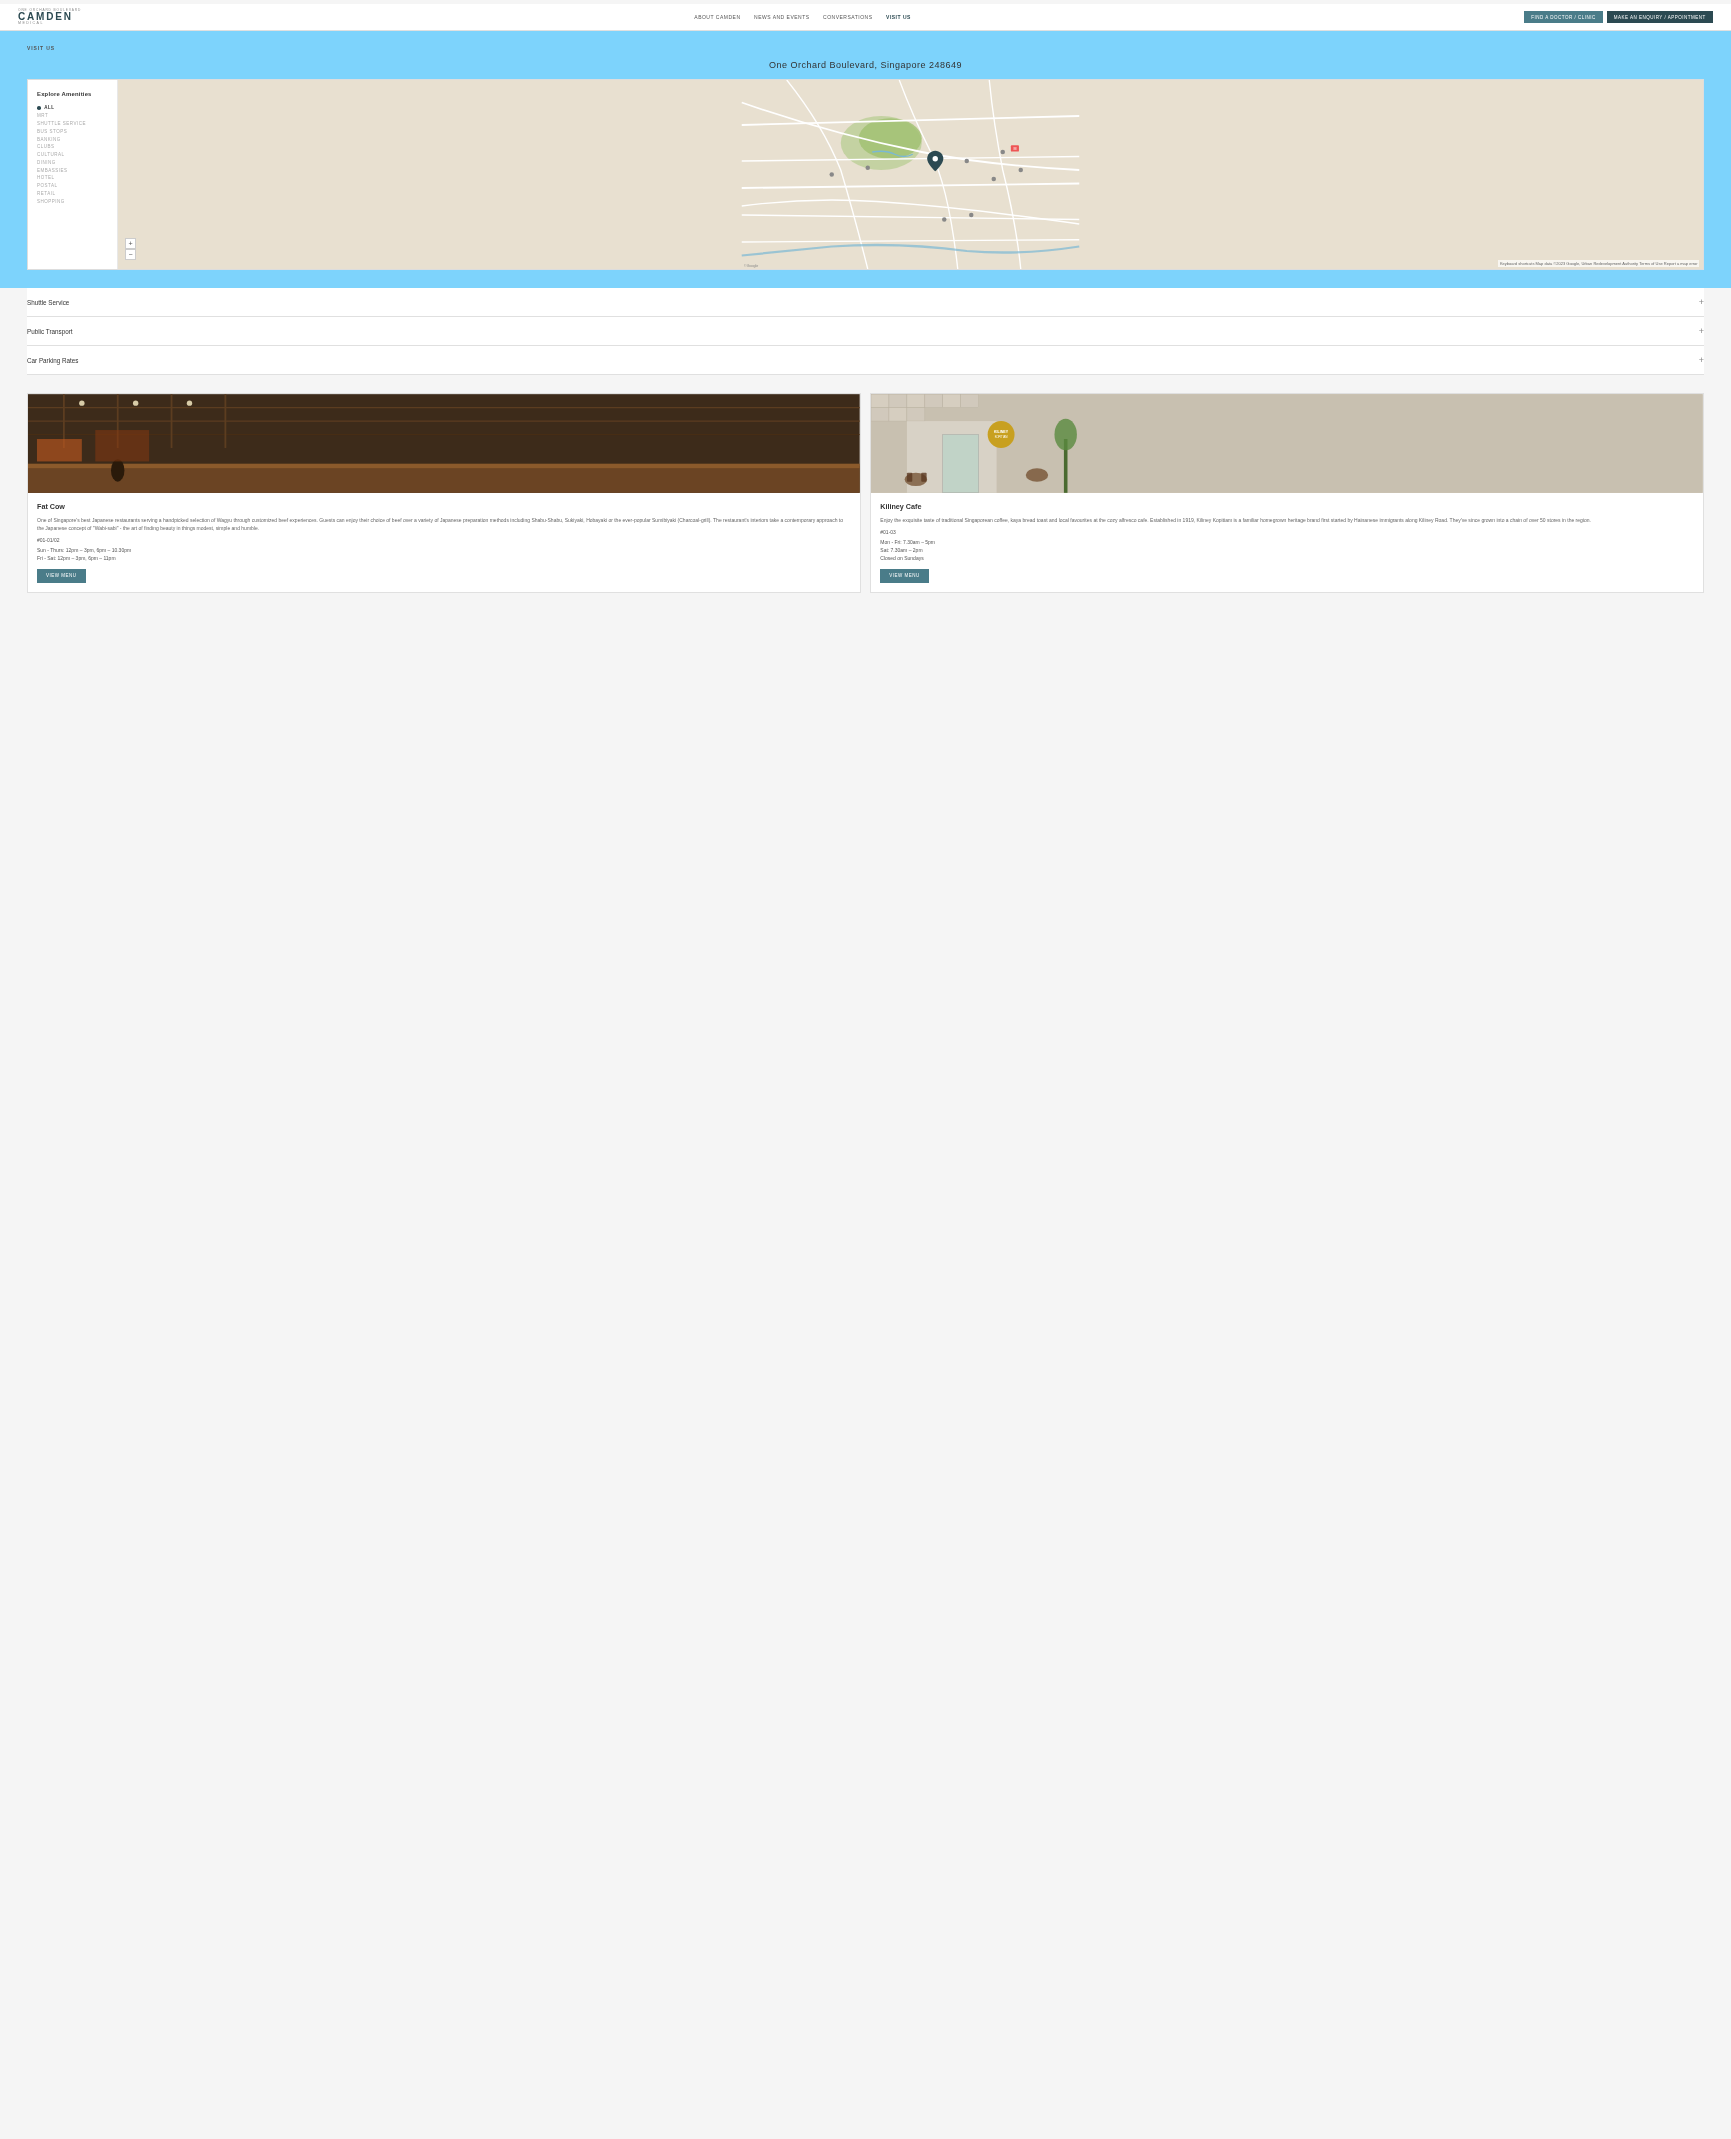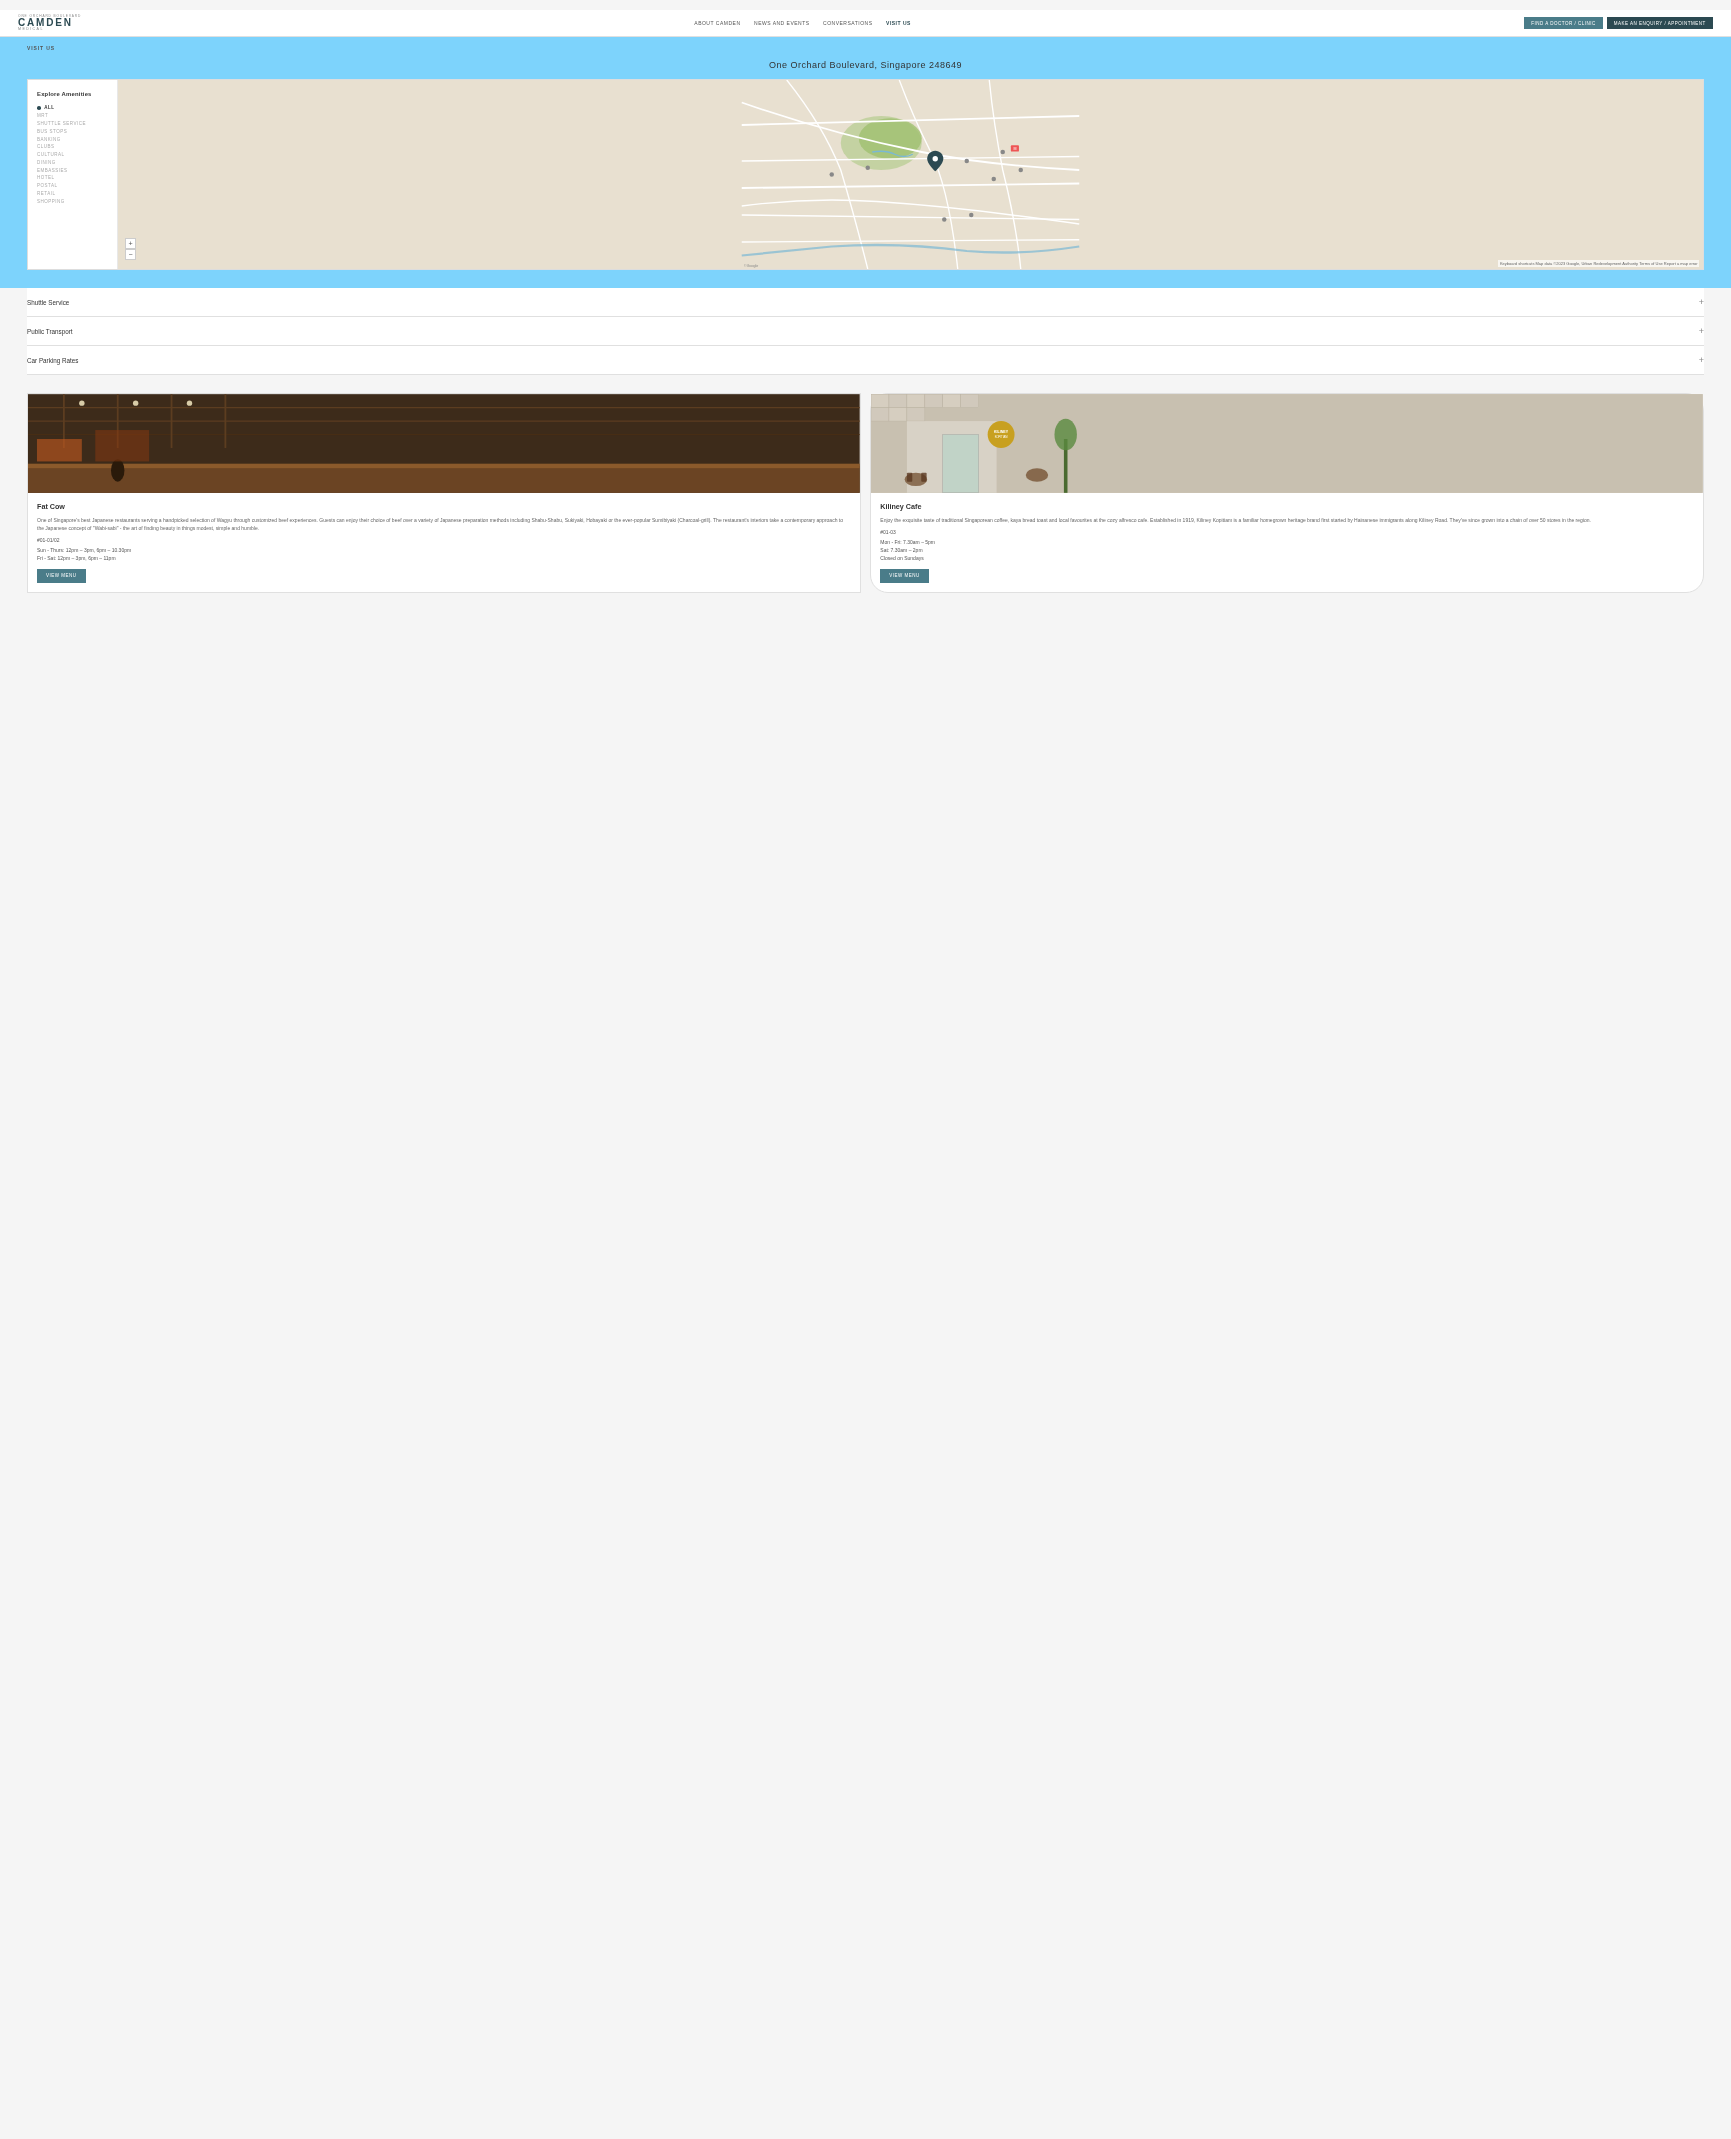--- a/index.html
+++ b/index.html
@@ -8,21 +8,21 @@
     
     .header {
       background: #fff;
       display: flex;
       align-items: center;
       justify-content: space-between;
       padding: 0 18px;
       height: 27px;
       border-bottom: 0.5px solid #e0e0e0;
       position: sticky;
-      top: 10px;
+      top: 4px;
       z-index: 100;
     }
     .logo {
       display: flex;
       flex-direction: column;
       align-items: flex-start;
       line-height: 1;
     }
     .logo-top {
       font-size: 3.2px;
@@ -237,21 +237,20 @@
       background: #f5f5f5;
     }
     .restaurant-card {
       flex: 1;
       background: #fff;
       border: 0.5px solid #e0e0e0;
       margin-right: 3.6px;
     }
     .restaurant-card:last-child {
       margin-right: 0;
-      border-radius: 18px;
     }
     .restaurant-img-placeholder {
       width: 100%;
       height: 99px;
     }
     .restaurant-body {
       padding: 9px;
     }
     .restaurant-name {
       font-size: 7.2px;

